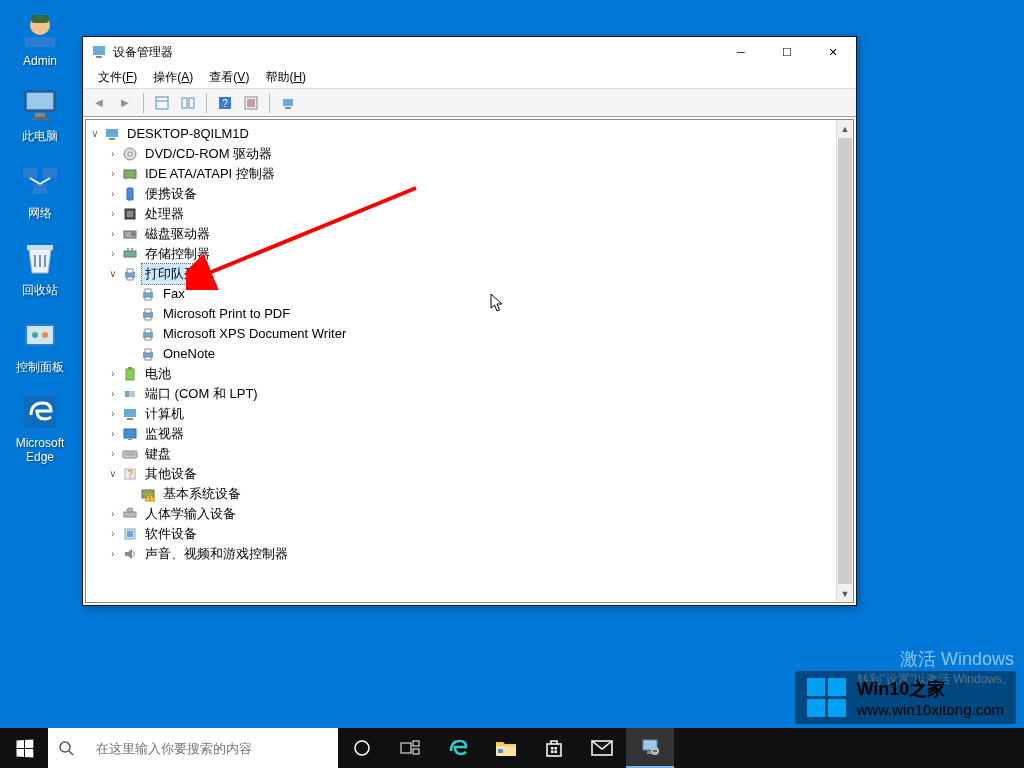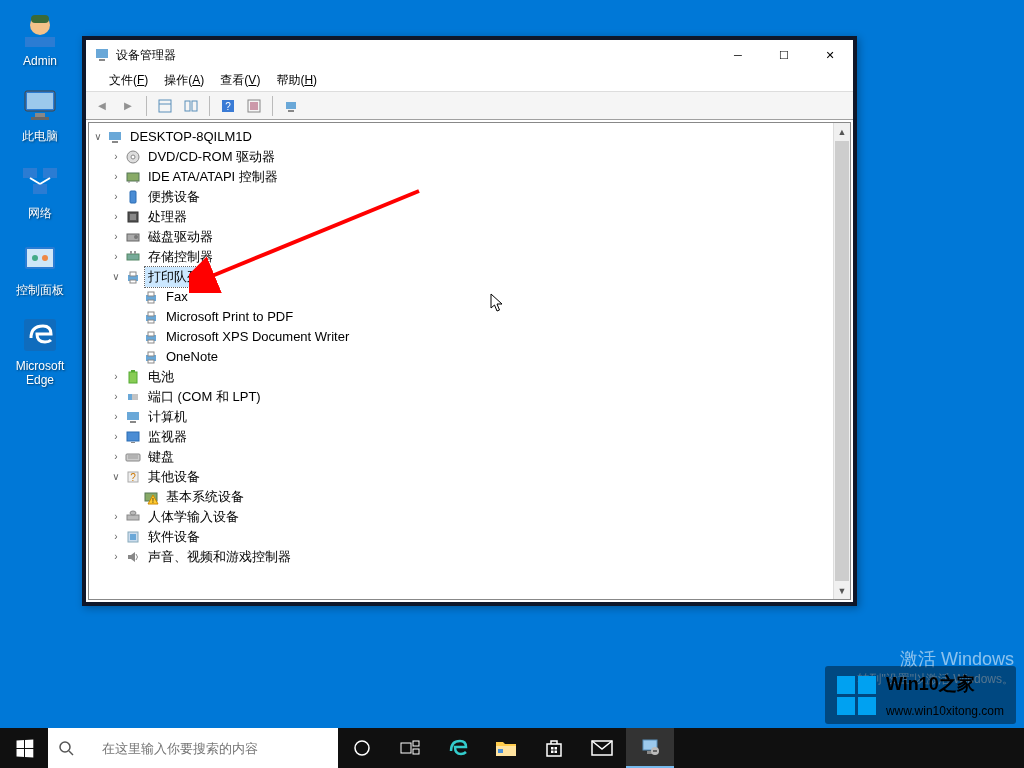--- a/index.html
+++ b/index.html
@@ -13,44 +13,44 @@
 
 
 .watermark { position: absolute; right: 10px; bottom: 80px; color: rgba(255,255,255,0.55); text-align: right; }
 .watermark .t1 { font-size: 18px; font-weight: 300; }
 .watermark .t2 { font-size: 12px; }
 
 
 .brand { position: absolute; right: 8px; bottom: 44px; background: rgba(0,0,0,0.4); padding: 6px 12px; display: flex; align-items: center; gap: 10px; border-radius: 3px; }
 .brand .txt { color: #000000; }
 .brand .big { font-size: 18px; font-weight: bold; }
-.brand .sml { font-size: 12px; margin-top: 8px; }
+.brand .sml { font-size: 15px; }
 .brand-squares { display: grid; grid-template-columns: 18px 18px; grid-template-rows: 18px 18px; gap: 3px; }
 .brand-squares div { background: #00a1f1; }
 
 
 .taskbar { position: absolute; left: 0; bottom: 0; width: 100%; height: 40px; background: #101010; display: flex; align-items: center; }
 .start-btn { width: 48px; height: 40px; display: flex; align-items: center; justify-content: center; cursor: pointer; }
 .win-logo { display: grid; grid-template-columns: 8px 8px; grid-template-rows: 8px 8px; gap: 1px; transform: perspective(30px) rotateY(-10deg); }
 .win-logo div { background: #fff; }
-.search-box { flex: 0 0 290px; height: 40px; background: #fff; display: flex; align-items: center; padding: 0 10px; gap: 28px; }
+.search-box { flex: 0 0 290px; height: 40px; background: #fff; display: flex; align-items: center; padding: 0 10px; gap: 22px; }
 .search-box input { border: none; outline: none; flex: 1; font-size: 13px; color: #555; background: transparent; }
 .task-icons { display: flex; height: 40px; }
 .task-icon { width: 48px; height: 40px; display: flex; align-items: center; justify-content: center; cursor: pointer; color: #fff; }
 .task-icon.active { background: #333; border-bottom: 2px solid #76b9ed; }
 .tray { margin-left: auto; display: flex; align-items: center; gap: 12px; padding-right: 10px; color: #fff; font-size: 12px; }
 
 
-.devmgr { position: absolute; left: 82px; top: 36px; width: 775px; height: 570px; background: #fff; border: 4px solid #0f172a; box-shadow: 2px 2px 8px rgba(0,0,0,0.3); display: flex; flex-direction: column; }
+.devmgr { position: absolute; left: 82px; top: 36px; width: 775px; height: 570px; background: #fff; border: 1px solid #0f172a; box-shadow: 2px 2px 8px rgba(0,0,0,0.3); display: flex; flex-direction: column; }
 .titlebar { height: 30px; display: flex; align-items: center; padding-left: 8px; background: #fff; }
 .titlebar .ticon { width: 16px; height: 16px; margin-right: 6px; }
 .titlebar .ttext { font-size: 12px; flex: 1; }
 .winbtns { display: flex; }
 .winbtn { width: 46px; height: 30px; display: flex; align-items: center; justify-content: center; cursor: pointer; font-size: 11px; }
-.menubar { height: 22px; display: flex; align-items: center; padding-left: 17px; font-size: 12px; gap: 4px; border-bottom: 1px solid #ddd; }
+.menubar { height: 22px; display: flex; align-items: center; padding-left: 9px; font-size: 12px; gap: 4px; border-bottom: 1px solid #ddd; }
 .menuitem { padding: 2px 6px; cursor: pointer; }
 .menuitem u { text-decoration: underline; }
 .toolbar { height: 28px; display: flex; align-items: center; padding-left: 4px; gap: 2px; border-bottom: 1px solid #a0a0a0; background: #f5f5f5; }
 .toolbtn { width: 24px; height: 24px; display: flex; align-items: center; justify-content: center; cursor: pointer; border: 1px solid transparent; font-size: 13px; }
 .toolbtn.dis { opacity: 0.4; cursor: default; }
 .toolsep { width: 1px; height: 20px; background: #bbb; margin: 0 4px; }
 
 .content { flex: 1; border: 1px solid #888; margin: 2px; overflow: hidden; position: relative; }
 .tree { padding: 4px 2px; font-size: 13px; line-height: 20px; }
 .tree-row { display: flex; align-items: center; height: 20px; cursor: pointer; white-space: nowrap; }
@@ -105,20 +105,30 @@
     <div class="ic">
         <svg width="38" height="38">
           <rect x="2" y="6" width="14" height="10" fill="#2b7cd3"></rect>
           <rect x="22" y="6" width="14" height="10" fill="#2b7cd3"></rect>
           <rect x="12" y="22" width="14" height="10" fill="#2b7cd3"></rect>
           <line x1="9" y1="16" x2="19" y2="22" stroke="#fff" stroke-width="2"></line>
           <line x1="29" y1="16" x2="19" y2="22" stroke="#fff" stroke-width="2"></line>
         </svg>
       </div>
     <div class="lbl">网络</div>
+  </div>
+  <div class="desktop-icon">
+    <div class="ic">
+        <svg width="38" height="38">
+          <path d="M8 10 L30 10 L27 34 L11 34 Z" fill="#e8f4ff" stroke="#aad"></path>
+          <rect x="6" y="6" width="26" height="5" fill="#cde"></rect>
+          <path d="M14 16 L14 28 M19 16 L19 28 M24 16 L24 28" stroke="#88b" stroke-width="2"></path>
+        </svg>
+      </div>
+    <div class="lbl">回收站</div>
   </div>
   <div class="desktop-icon">
     <div class="ic">
         <svg width="38" height="38">
           <rect x="4" y="8" width="30" height="22" rx="2" fill="#2b7cd3"></rect>
           <rect x="6" y="10" width="26" height="18" fill="#cfe6f7"></rect>
           <circle cx="14" cy="19" r="3" fill="#4a8"></circle>
           <circle cx="24" cy="19" r="3" fill="#e84"></circle>
         </svg>
       </div>

